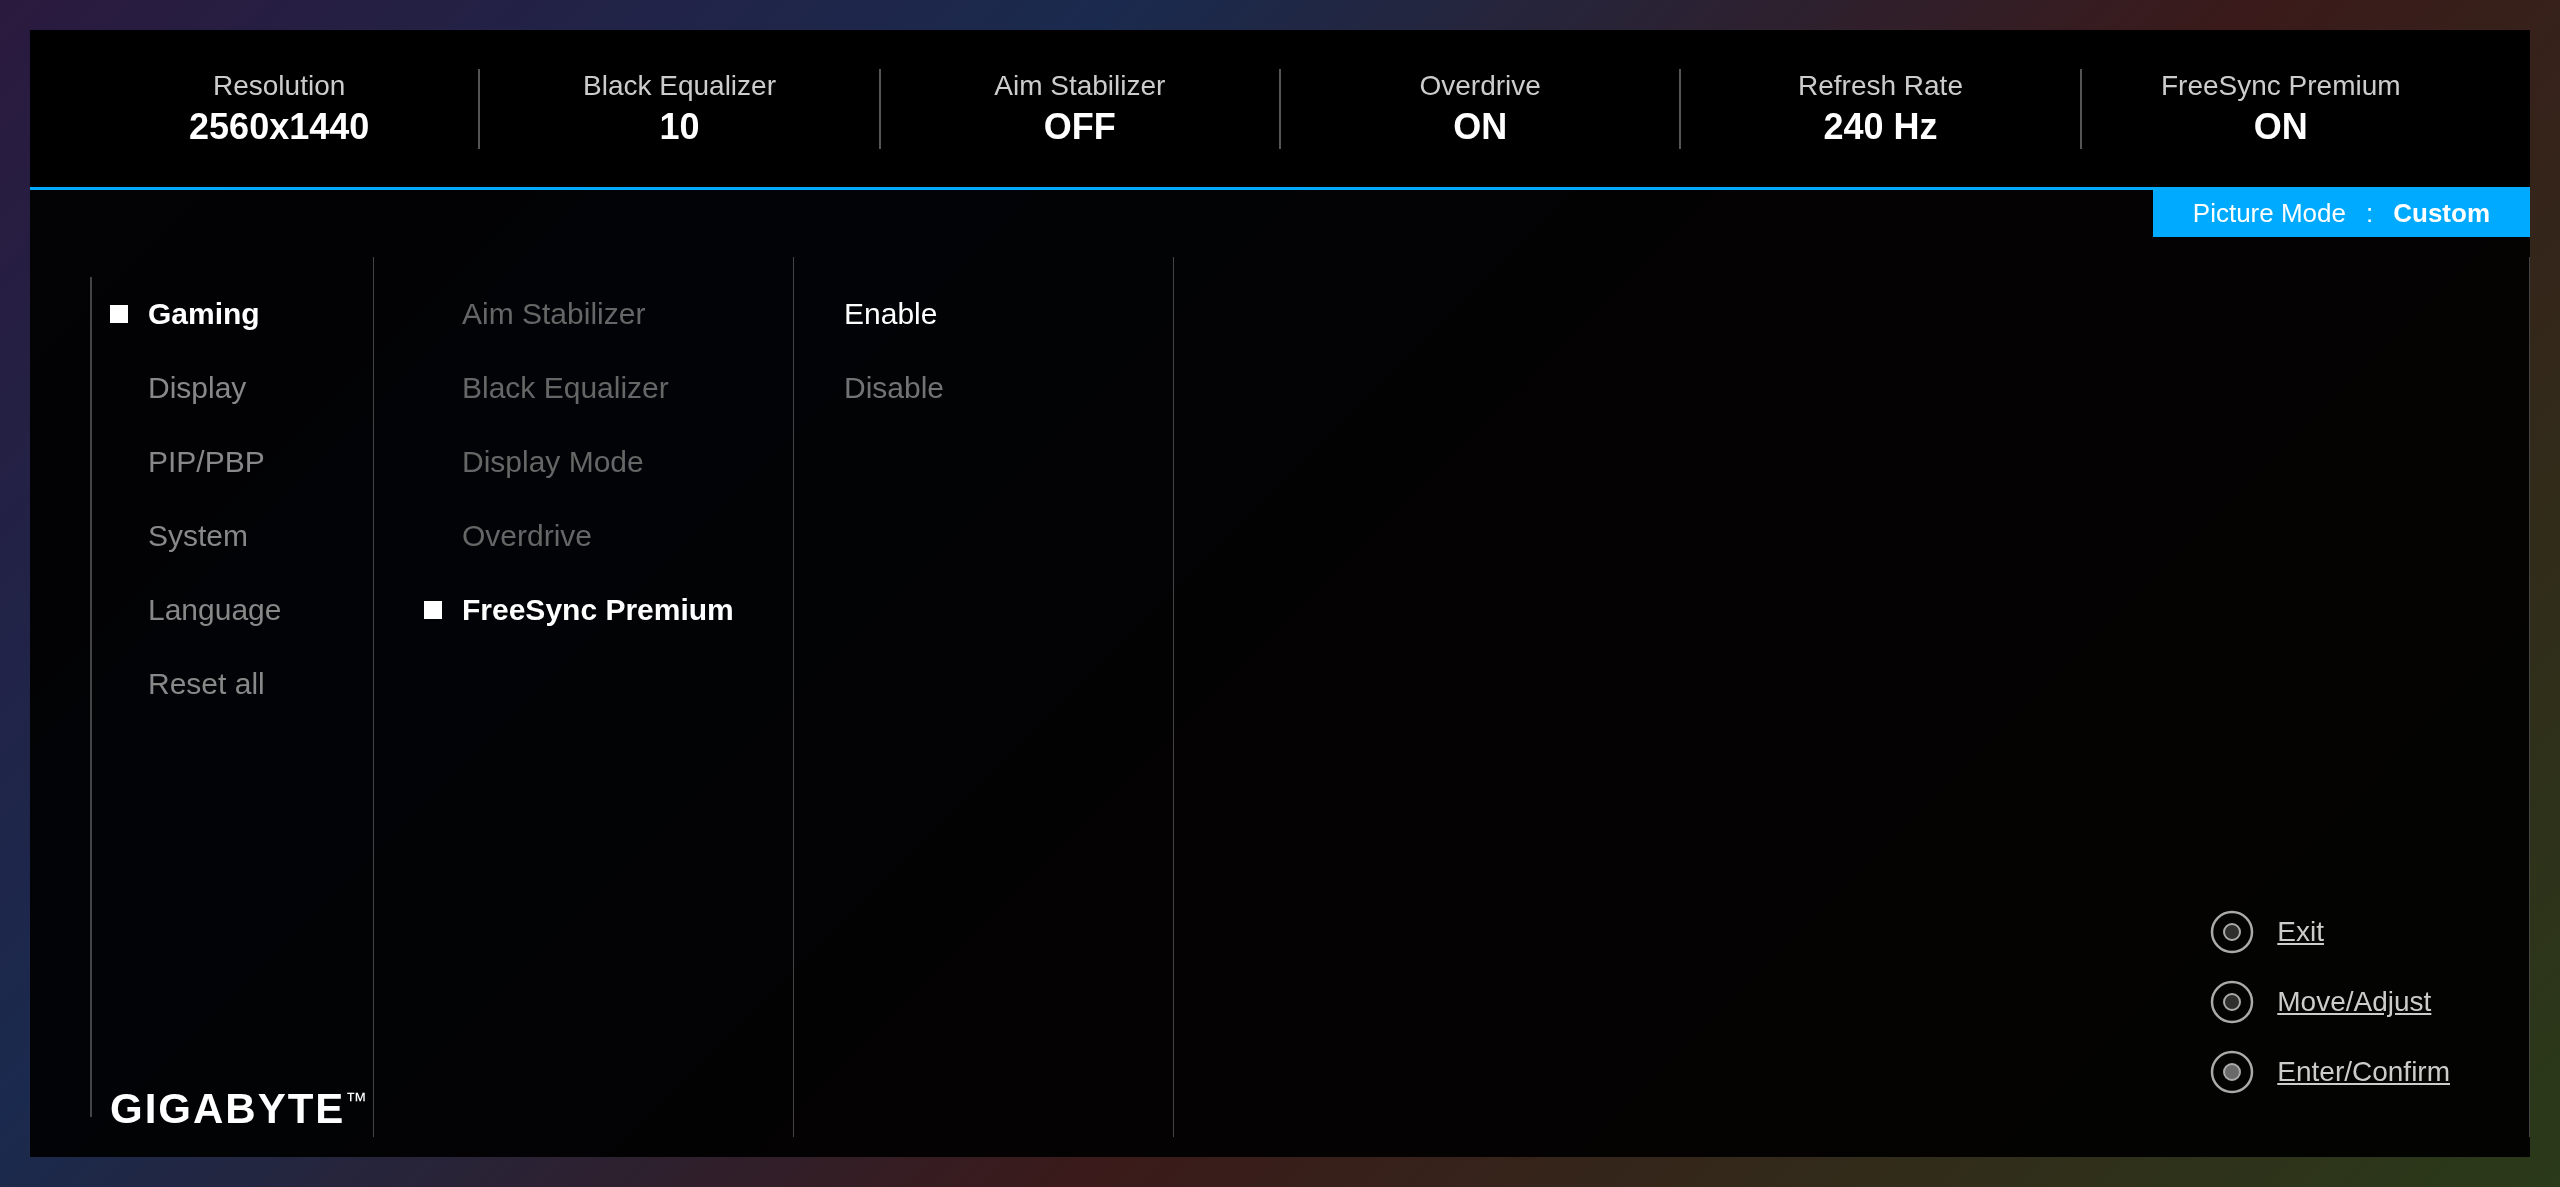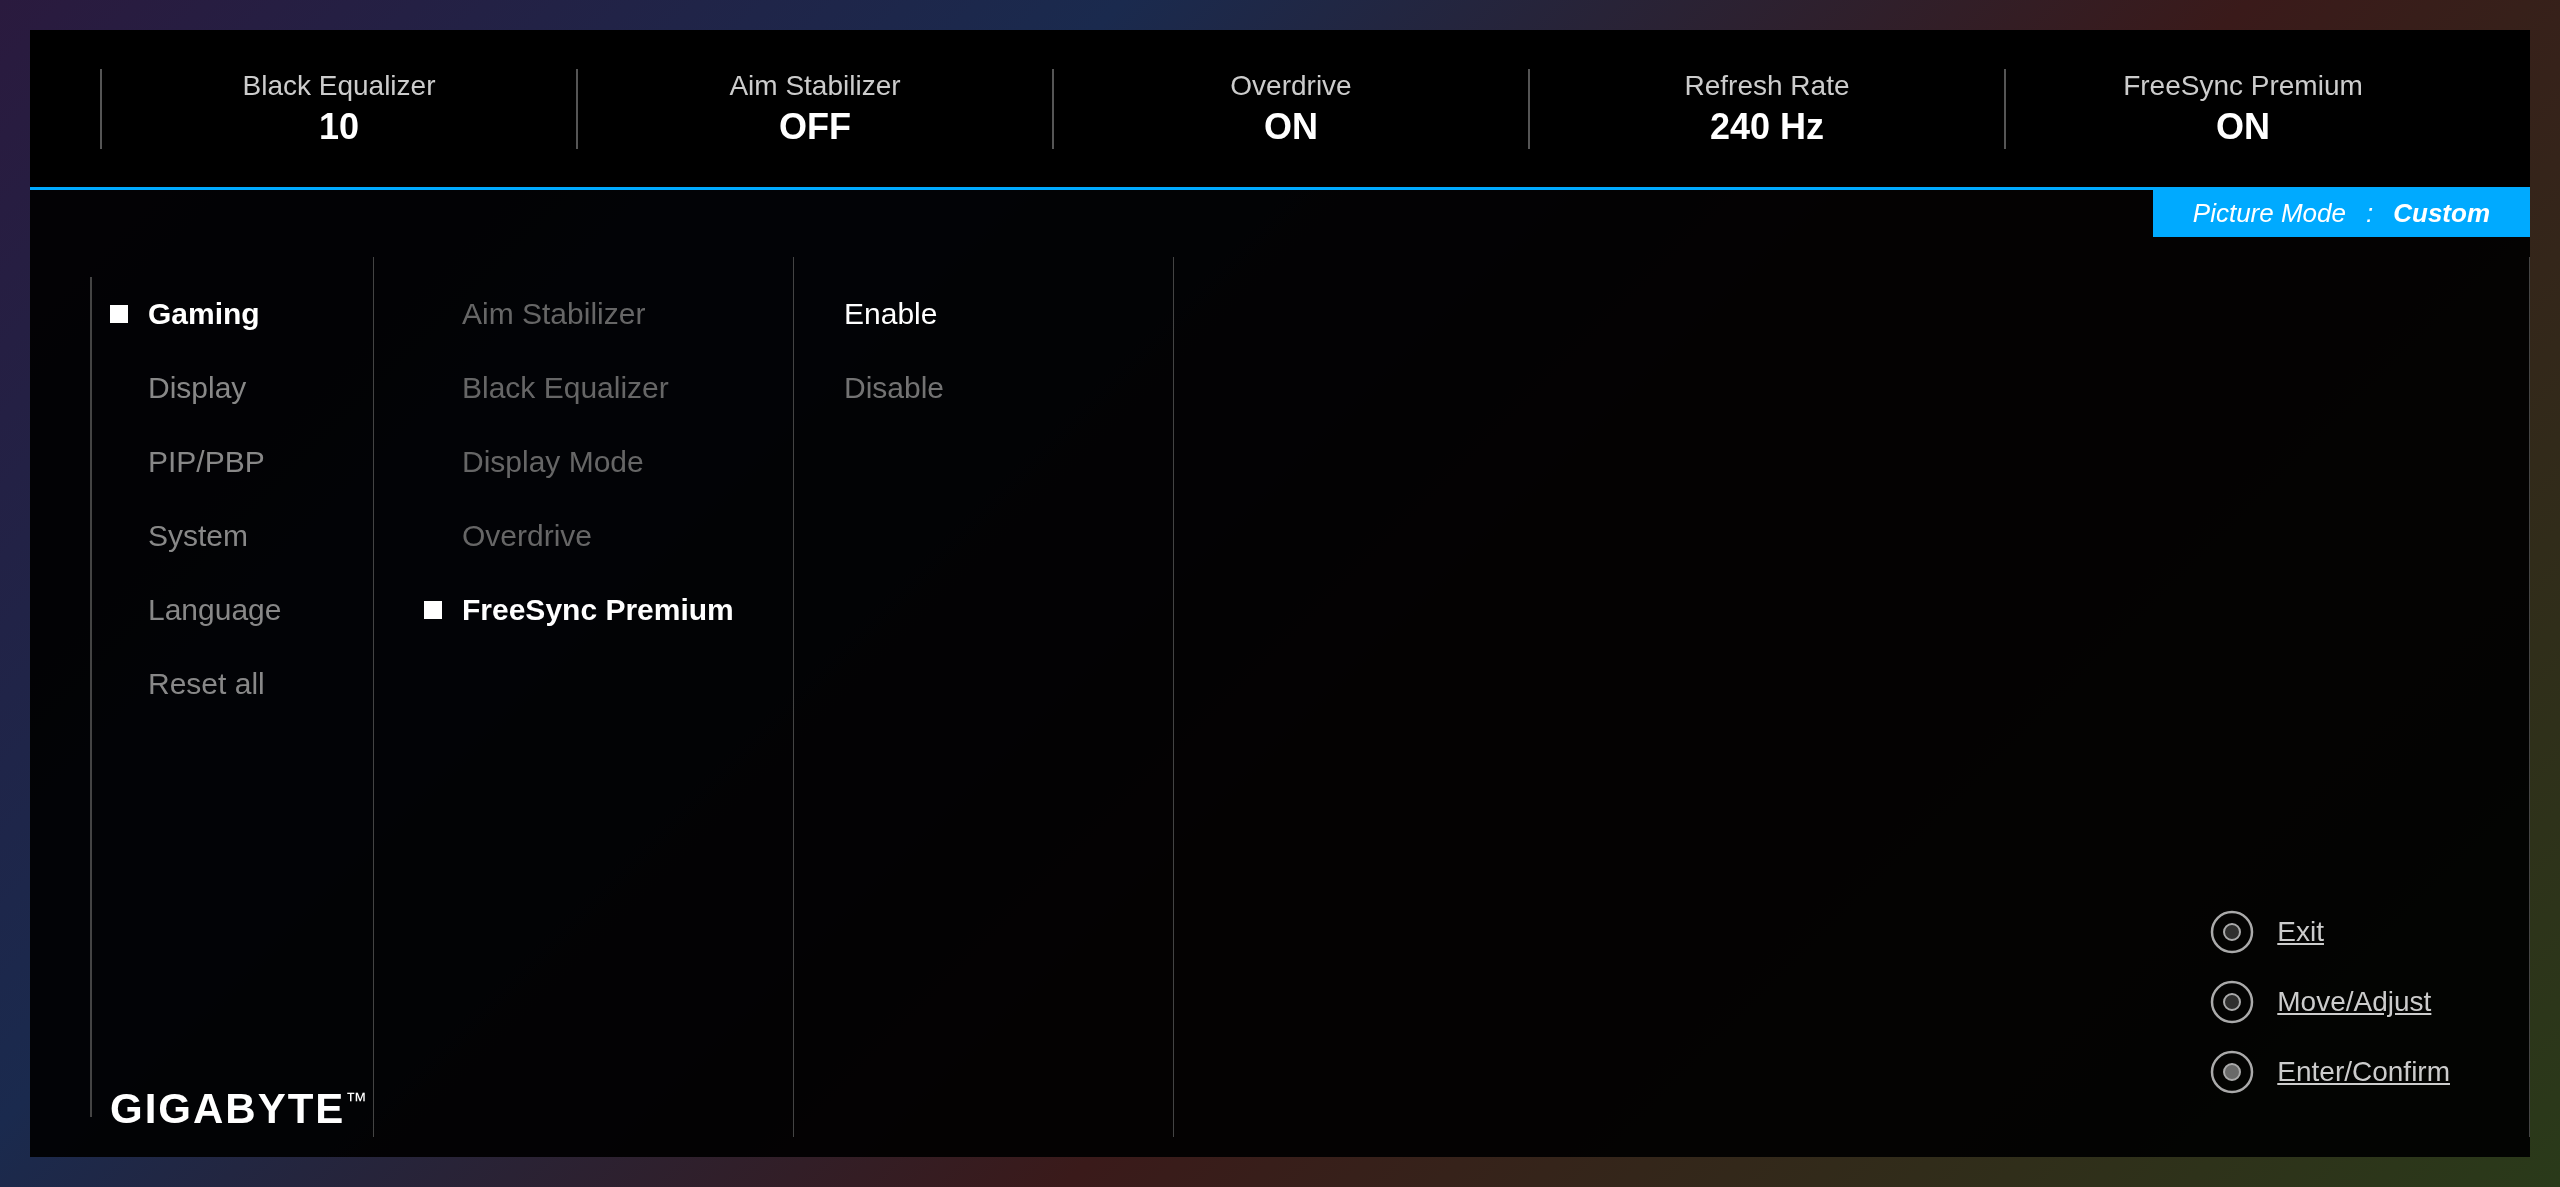--- a/index.html
+++ b/index.html
@@ -72,21 +72,20 @@
       margin: 0 10px;
     }
 
     
     .picture-mode-bar {
       display: flex;
       justify-content: flex-end;
       align-items: center;
       background: rgba(0,0,0,0.0);
       position: relative;
-      font-style: italic;
     }
 
     .picture-mode-tag {
       background: #00aaff;
       color: white;
       padding: 8px 40px;
       font-size: 26px;
       display: flex;
       align-items: center;
       gap: 20px;
@@ -302,20 +301,24 @@
   </style>
 </head>
 <body>
 
 <div class="bg-overlay"></div>
 
 <div class="osd-container">
 
   <div class="status-bar">
 
+  <div class="status-item">
+      <span class="status-item-label">Resolution</span>
+      <span class="status-item-value">2560x1440</span>
+    </div>
       <div class="status-divider"></div>
       <div class="status-item">
       <span class="status-item-label">Black Equalizer</span>
       <span class="status-item-value">10</span>
     </div>
       <div class="status-divider"></div>
       <div class="status-item">
       <span class="status-item-label">Aim Stabilizer</span>
       <span class="status-item-value">OFF</span>
     </div>

